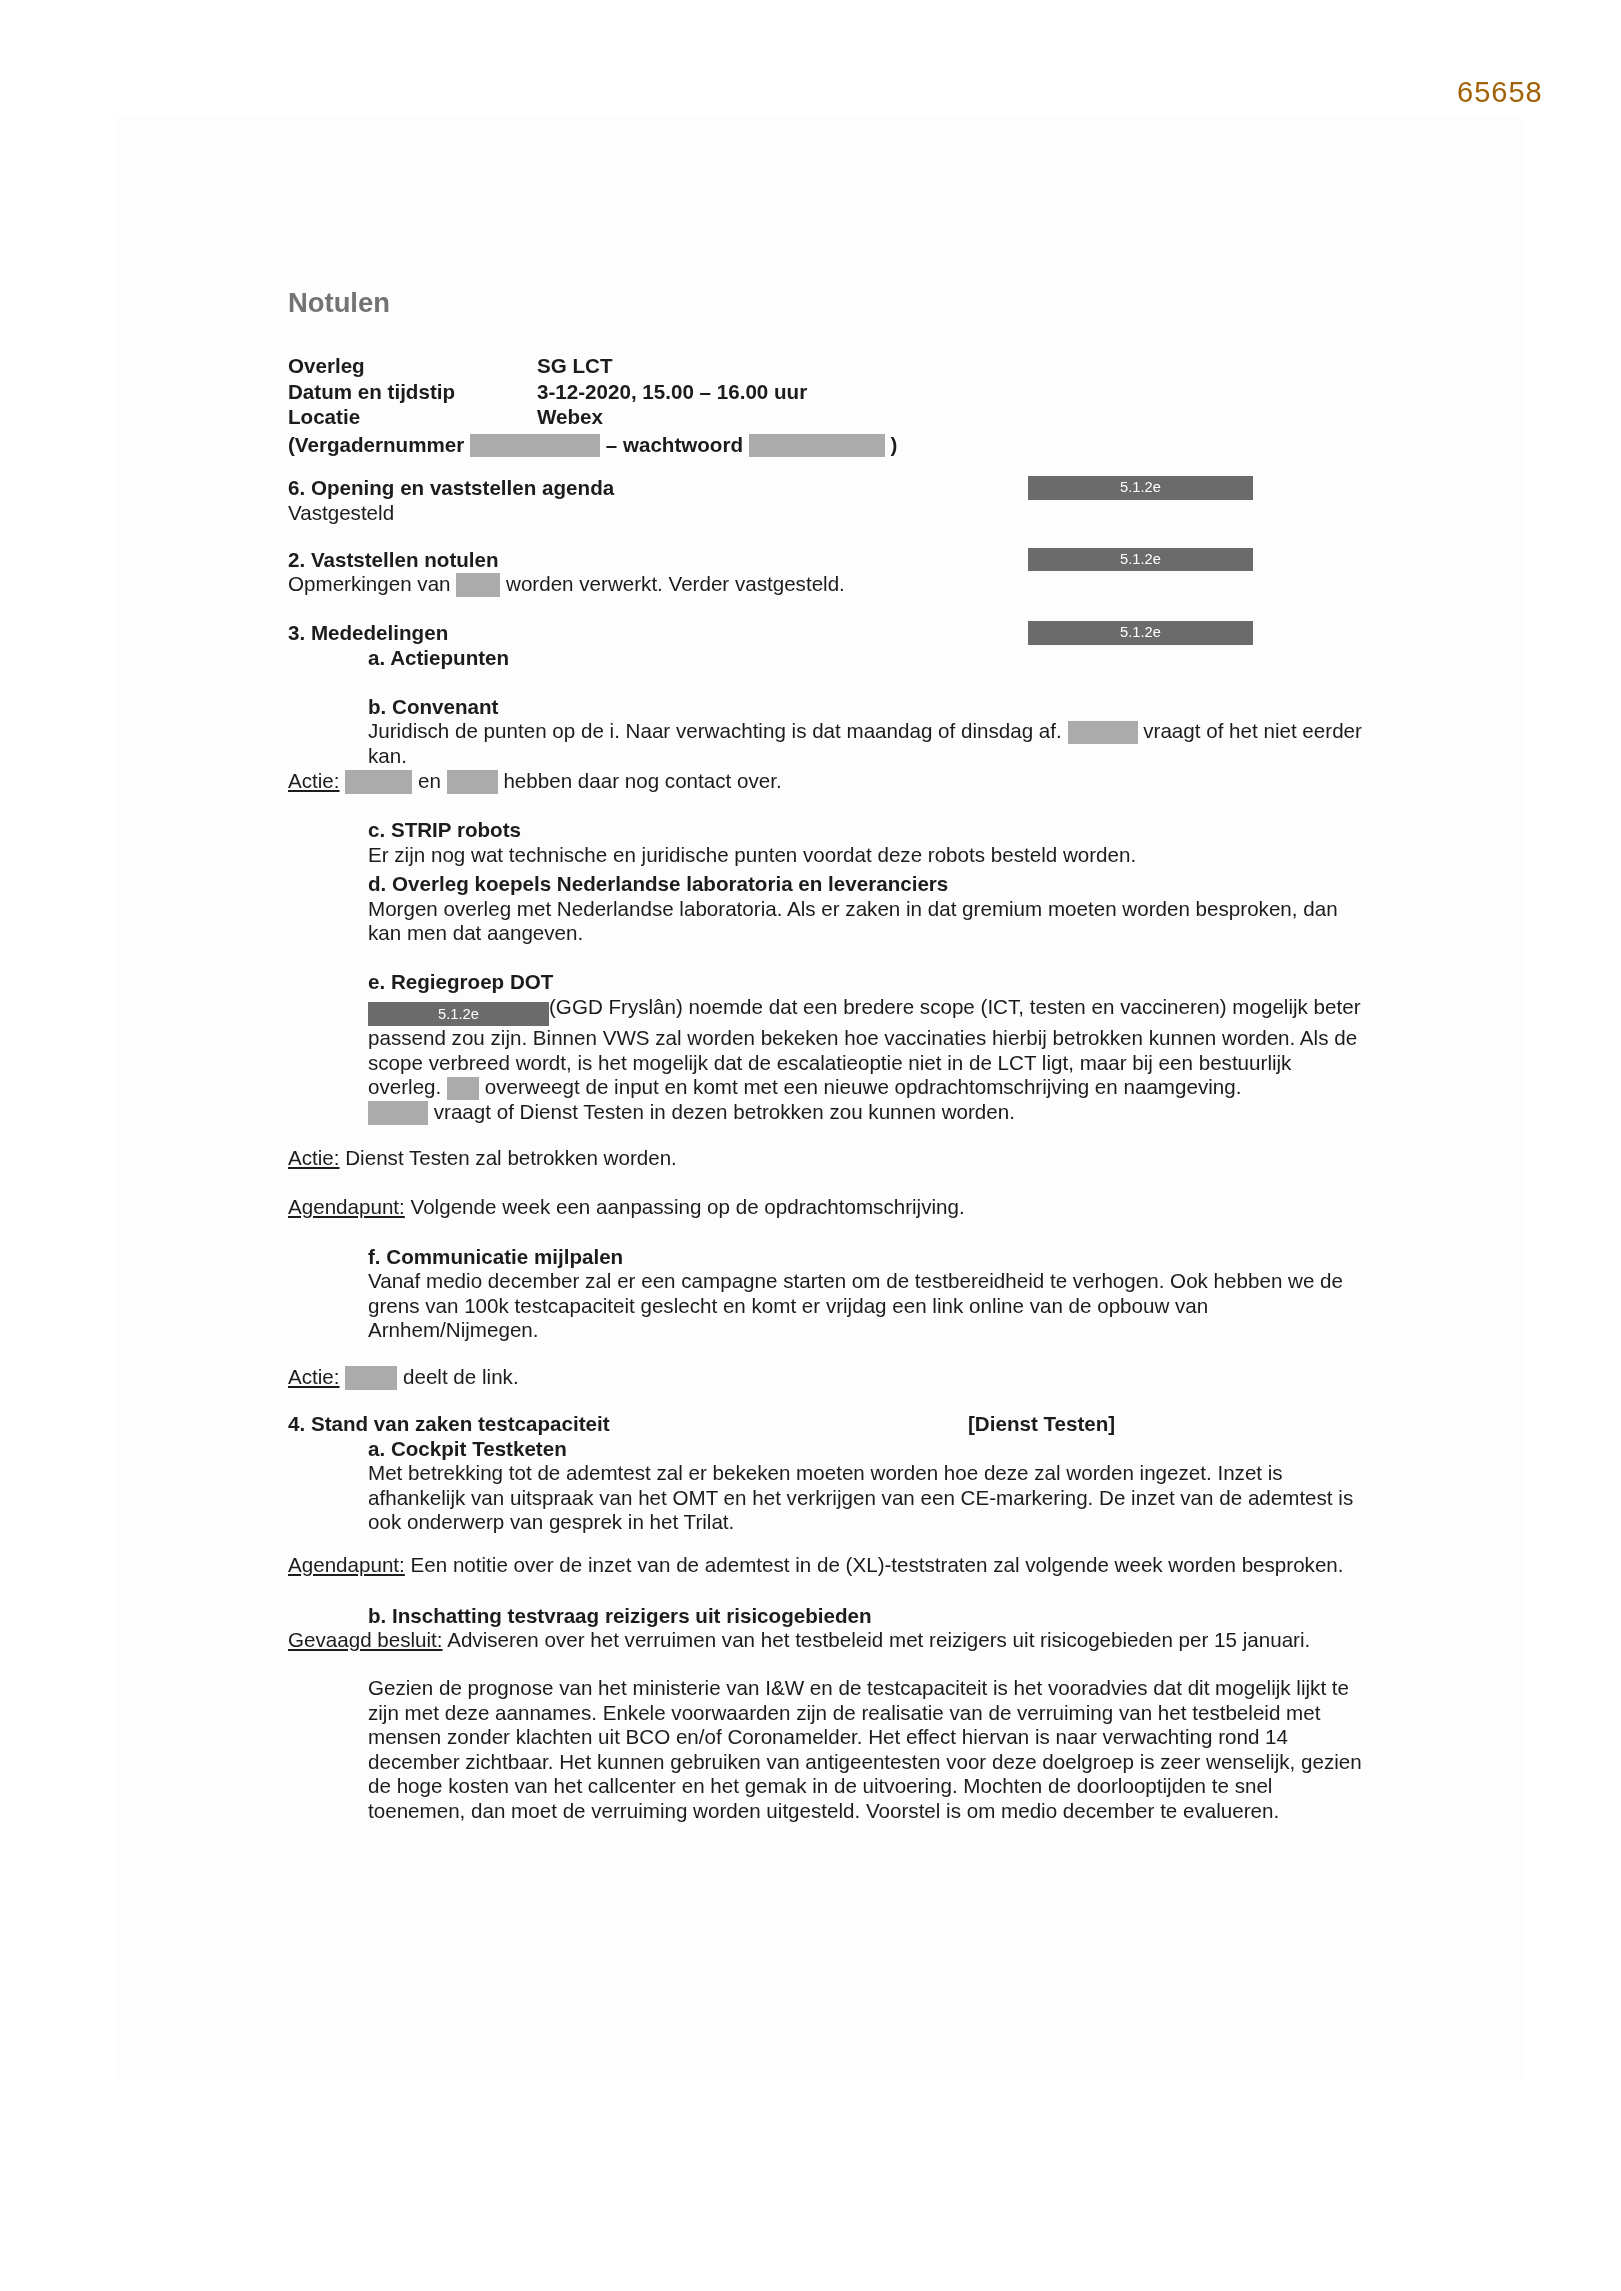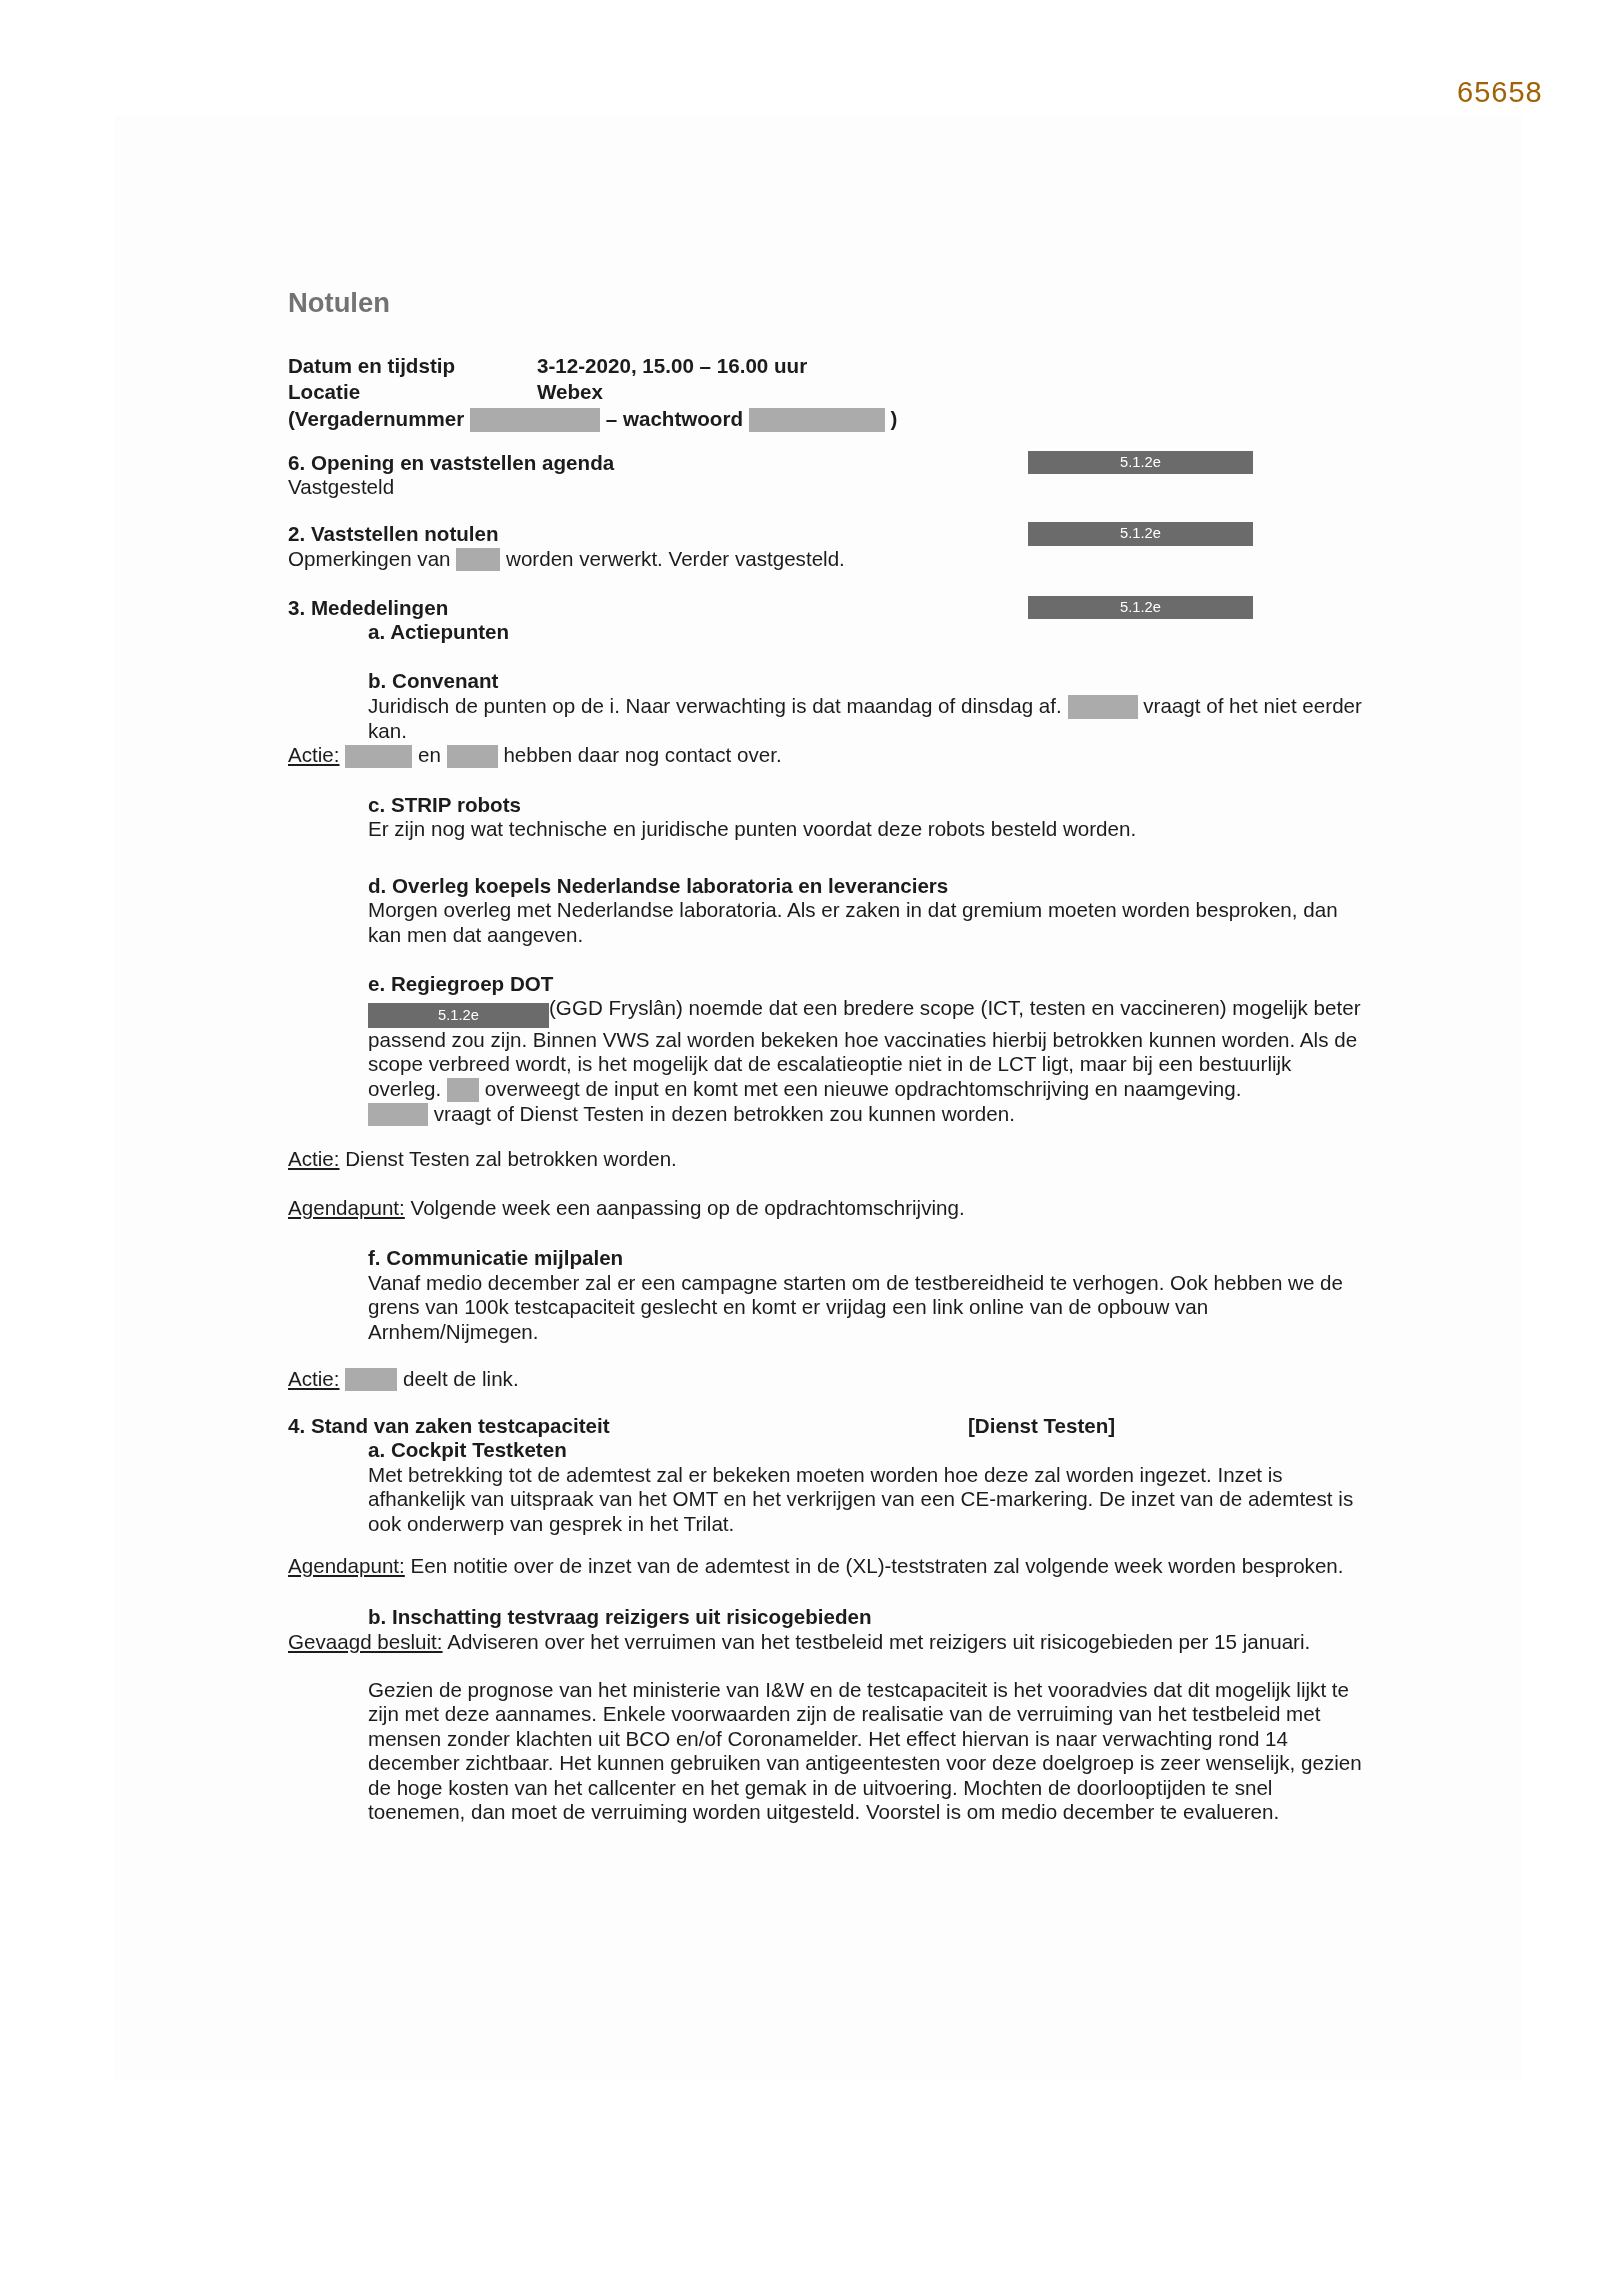--- a/index.html
+++ b/index.html
@@ -47,35 +47,39 @@
     display: inline-block; background: #ababab;
     height: 23.5px; vertical-align: -5.9px;
   }
   .red-dark-inline {
     display: inline-block; background: #6b6b6b; color: #fff;
     width: 181px; height: 24.5px; font-size: 14.7px; line-height: 24.5px;
     text-align: center; vertical-align: -4.9px;
   }
   .w133{width:130px} .w139{width:136px} .w45{width:44px} .w71{width:70px}
   .w68{width:67px} .w52{width:51px} .w33{width:32px} .w61{width:60px} .w53{width:52px}
-  .mt18{margin-top:17.6px} .mt21{margin-top:20.6px} .mt22{margin-top:32px}
+  .mt18{margin-top:17.6px} .mt21{margin-top:20.6px} .mt22{margin-top:5px}
   .mt23{margin-top:22.5px} .mt24{margin-top:23.5px} .mt25{margin-top:24.5px}
   .mt26{margin-top:25.5px} .mt27{margin-top:26.5px}
 </style>
 </head>
 <body>
 
 <div class="pageno">65658</div>
 
 <div class="sheet">
   <div class="content">
 
     <h1 class="title">Notulen</h1>
 
     <div class="meta">
+      <div class="meta-row">
+        <span class="meta-label">Overleg</span>
+        <span class="meta-value">SG LCT</span>
+      </div>
       <div class="meta-row">
         <span class="meta-label">Datum en tijdstip</span>
         <span class="meta-value">3-12-2020, 15.00 – 16.00 uur</span>
       </div>
       <div class="meta-row">
         <span class="meta-label">Locatie</span>
         <span class="meta-value">Webex</span>
       </div>
       <div style="line-height:29px;">
         <span>(Vergadernummer</span>

